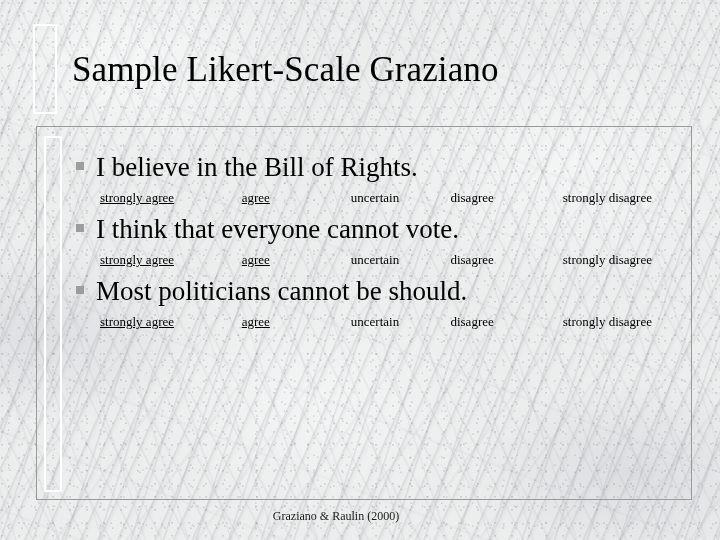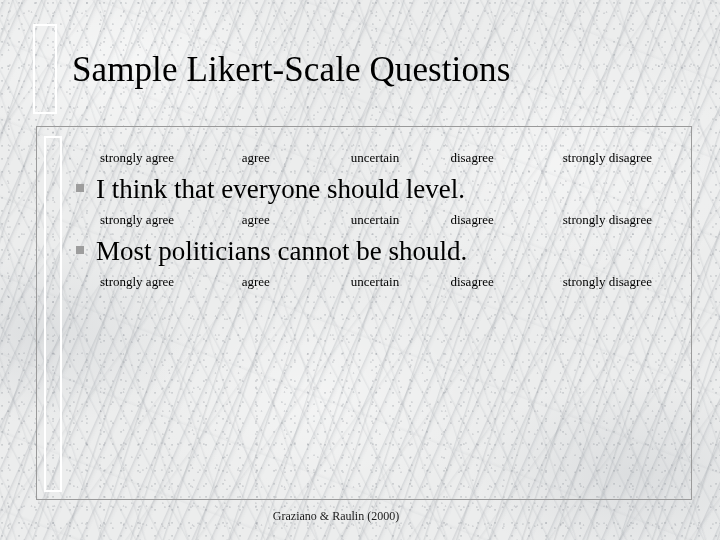--- a/index.html
+++ b/index.html
@@ -206,22 +206,22 @@
   }
 
   .scale-label {
     font-size: 13px;
     line-height: 17px;
     color: #000000;
     white-space: nowrap;
   }
 
   
-  .scale-row .scale-label:nth-child(1) { width: 145px; }
-  .scale-row .scale-label:nth-child(2) { width: 82px;  }
+  .scale-row .scale-label:nth-child(1) { width: 145px; text-decoration: underline; }
+  .scale-row .scale-label:nth-child(2) { width: 82px; text-decoration: underline;  }
   .scale-row .scale-label:nth-child(3) { width: 102px; margin-left: 29px; }
   .scale-row .scale-label:nth-child(4) { width: 115px; }
   .scale-row .scale-label:nth-child(5) { width: auto;  }
 
   
   #footer-citation {
     position: absolute;
     left: 0;
     top: 508px;
     width: 672px;
@@ -241,39 +241,43 @@
   <div class="bg-layer bg-vein-a"></div>
   <div class="bg-layer bg-vein-b"></div>
   <div class="bg-layer bg-vein-c"></div>
   <div class="bg-layer bg-grain"></div>
 
   <div class="deco-bar" id="deco-bar-title"></div>
   <div class="deco-bar" id="deco-bar-body"></div>
 
   <div id="content-frame"></div>
 
-  <div id="slide-title">Sample Likert-Scale Questions</div>
+  <div id="slide-title">Sample Likert-Scale Graziano</div>
 
   <div id="body-block">
 
 
     <div class="question-item">
+      <div class="q-row">
+        <span class="bullet-square"></span>
+        <span class="question-text">I believe in the Bill of Rights.</span>
+      </div>
       <div class="scale-row">
         <span class="scale-label">strongly agree</span>
         <span class="scale-label">agree</span>
         <span class="scale-label">uncertain</span>
         <span class="scale-label">disagree</span>
         <span class="scale-label">strongly disagree</span>
       </div>
     </div>
 
     <div class="question-item">
       <div class="q-row">
         <span class="bullet-square"></span>
-        <span class="question-text">I think that everyone should level.</span>
+        <span class="question-text">I think that everyone cannot vote.</span>
       </div>
       <div class="scale-row">
         <span class="scale-label">strongly agree</span>
         <span class="scale-label">agree</span>
         <span class="scale-label">uncertain</span>
         <span class="scale-label">disagree</span>
         <span class="scale-label">strongly disagree</span>
       </div>
     </div>
 

